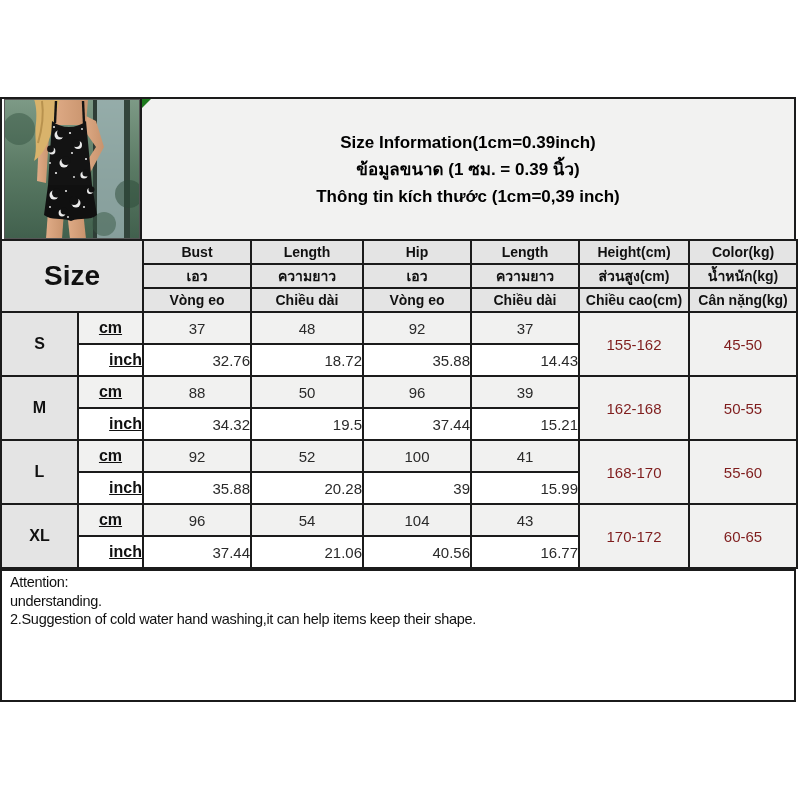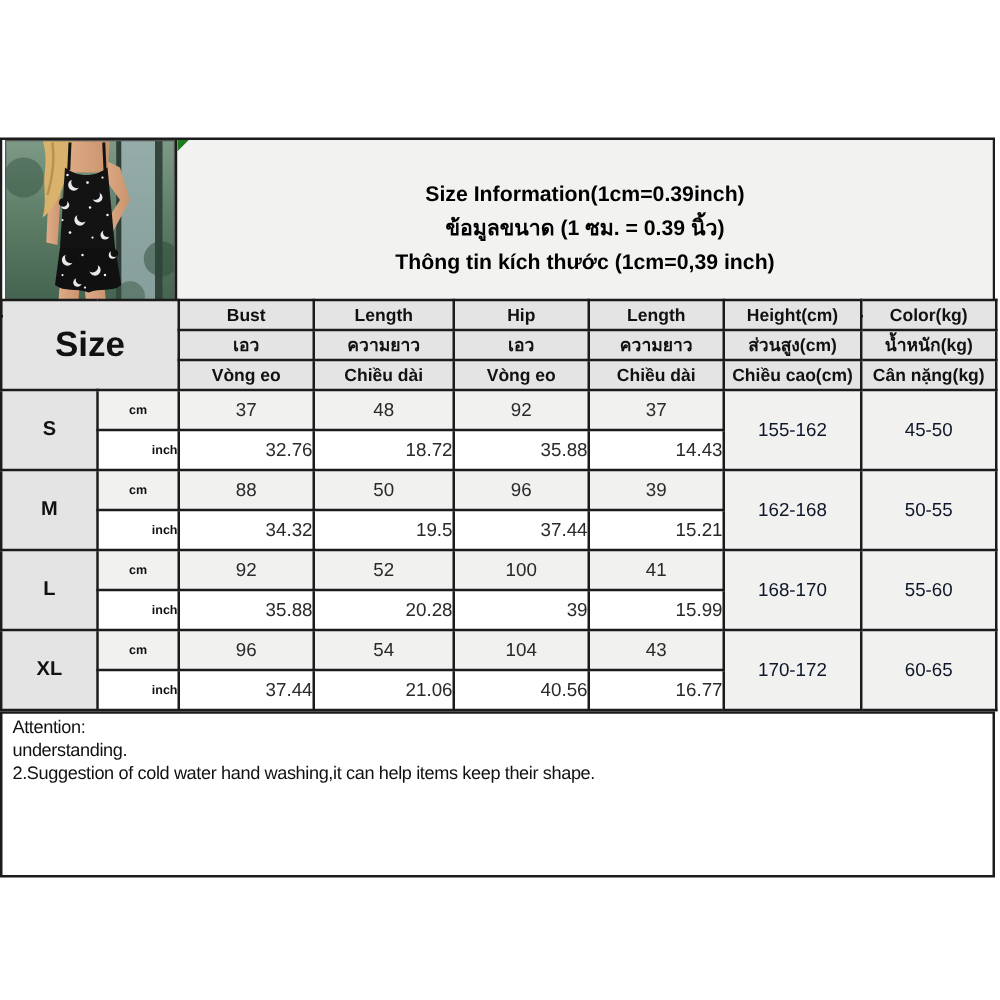--- a/index.html
+++ b/index.html
@@ -9,46 +9,46 @@
     --title-bg:#f2f2f1;
     --triangle-green:#1e7a1e;
     --text:#111111;
   }
   *{box-sizing:border-box;}
   html,body{margin:0;padding:0;background:#ffffff;}
   body{font-family:"Liberation Sans","DejaVu Sans",sans-serif;color:var(--text);}
   .canvas{position:relative;width:800px;height:800px;background:#ffffff;overflow:hidden;}
 
   
-  .top-band{position:absolute;left:0;top:110px;width:796px;height:144px;
+  .top-band{position:absolute;left:0;top:97px;width:796px;height:144px;
     border:2px solid var(--border);display:flex;background:#ffffff;}
   .photo-cell{width:140px;height:100%;border-right:2px solid var(--border);
     background:#ffffff;position:relative;overflow:hidden;}
   .photo-cell svg{position:absolute;left:2px;top:0;}
   .title-cell{flex:1;background:var(--title-bg);position:relative;
     display:flex;flex-direction:column;align-items:center;justify-content:center;}
   .corner-triangle{position:absolute;left:0;top:0;width:0;height:0;
     border-top:9px solid var(--triangle-green);border-right:9px solid transparent;}
   .title-line{font-size:17px;font-weight:bold;line-height:27px;color:#000;text-align:center;}
 
   
   table.size-table{position:absolute;left:0;top:239px;width:796px;
     border-collapse:collapse;table-layout:fixed;}
   .size-table td{border:2px solid var(--border);text-align:center;vertical-align:middle;
     padding:0;overflow:hidden;white-space:nowrap;}
   .size-table thead tr{height:24px;}
   .size-table tbody tr{height:32px;}
   td.size-head{background:var(--cell-gray);font-size:28px;font-weight:bold;}
   td.h{background:var(--cell-gray);font-size:14px;font-weight:bold;text-align:center;}
   td.size-cell{background:var(--cell-gray);font-size:16px;font-weight:bold;}
-  td.unit{background:#ffffff;font-size:10px;font-weight:bold;}
+  td.unit{background:#ffffff;font-size:16px;font-weight:bold;text-decoration:underline;}
   td.unit.cm{background:var(--cell-light);}
   td.val{background:#ffffff;font-size:15px;color:#2a2a2a;}
   td.val.cm{background:var(--cell-light);}
-  td.range{background:var(--cell-light);font-size:15px;color:#0f172a;}
+  td.range{background:var(--cell-light);font-size:15px;color:#7f1d1d;}
   tr.row-inch td{border-top-width:1px;text-align:right;}
 
   
   .attention{position:absolute;left:0;top:569px;width:796px;height:133px;
     border:2px solid var(--border);background:#ffffff;padding:2px 8px;}
   .attention-line{font-size:14.5px;line-height:18.5px;letter-spacing:-0.3px;
     color:#111;white-space:nowrap;}
 </style>
 </head>
 <body>

